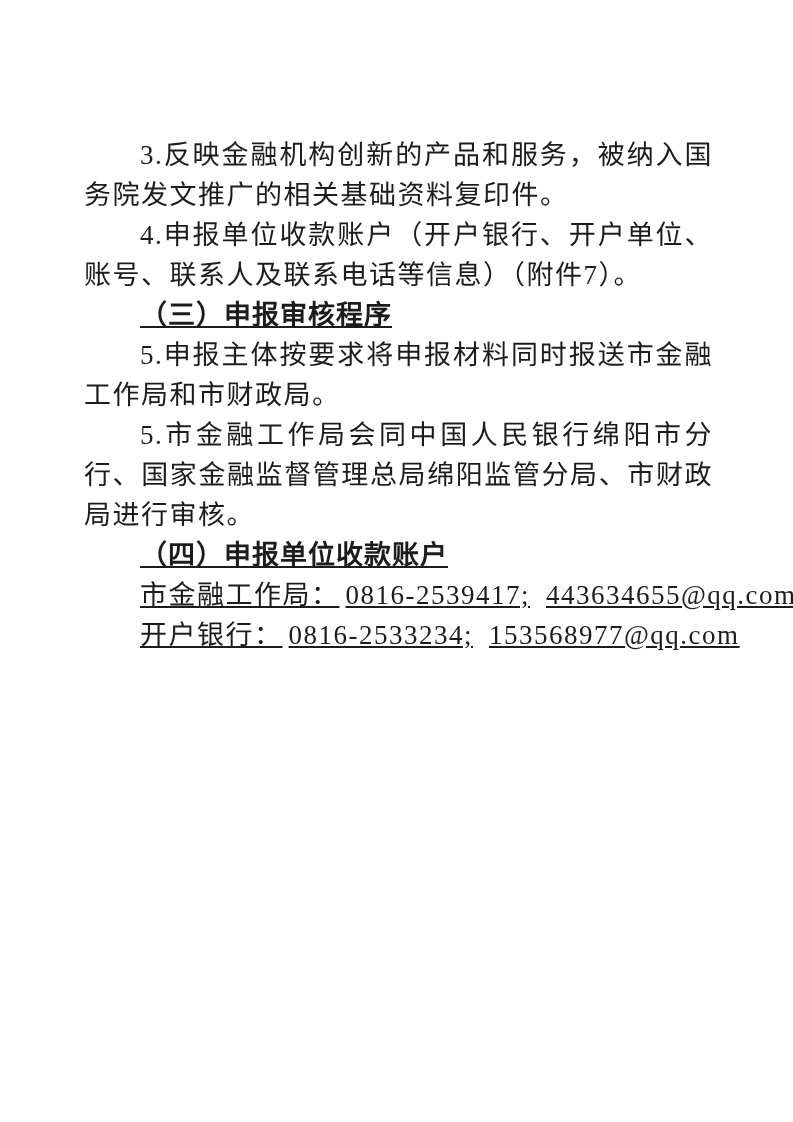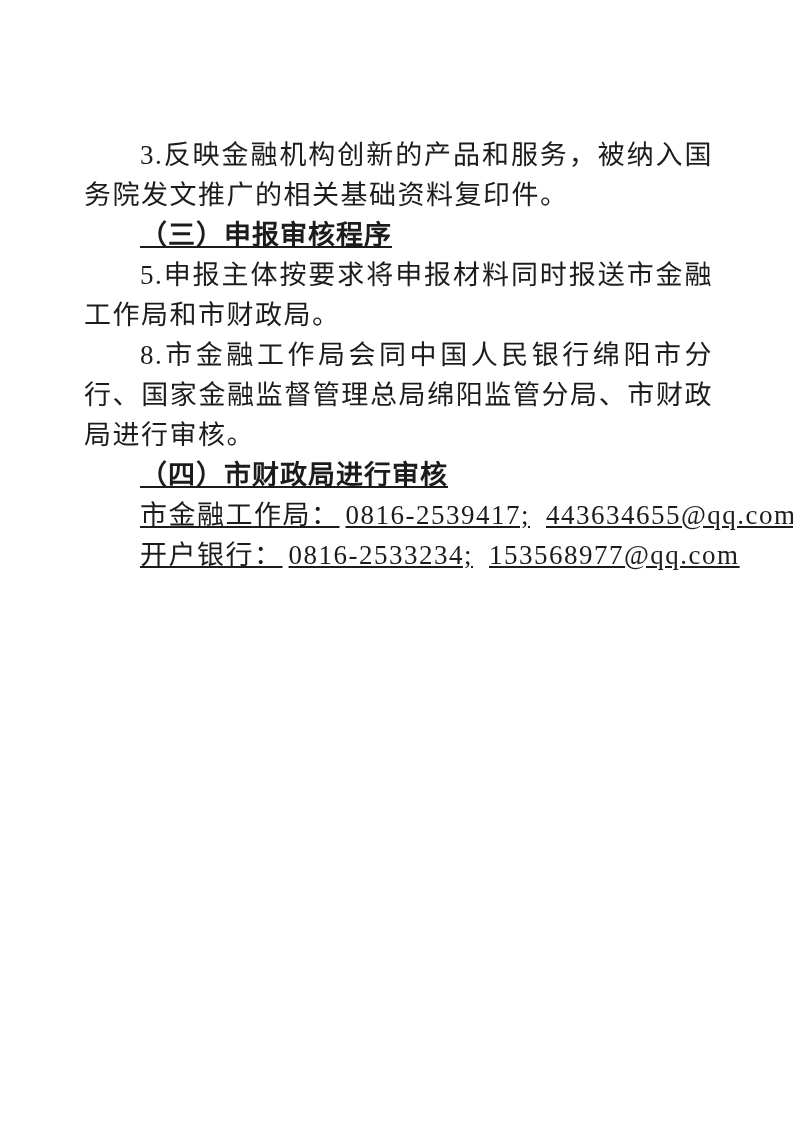--- a/index.html
+++ b/index.html
@@ -69,29 +69,30 @@
 </style>
 </head>
 <body>
 
 <div class="page">
 
   <main class="content">
 
     <p class="par">3.反映金融机构创新的产品和服务，被纳入国务院发文推广的相关基础资料复印件。</p>
 
+    <p class="par">4.申报单位收款账户（开户银行、开户单位、账号、联系人及联系电话等信息）（附件7）。</p>
 
 
     <p class="par heading">（三）申报审核程序</p>
 
     <p class="par">5.申报主体按要求将申报材料同时报送市金融工作局和市财政局。</p>
 
-    <p class="par">8.市金融工作局会同中国人民银行绵阳市分行、国家金融监督管理总局绵阳监管分局、市财政局进行审核。</p>
+    <p class="par">5.市金融工作局会同中国人民银行绵阳市分行、国家金融监督管理总局绵阳监管分局、市财政局进行审核。</p>
 
-    <p class="par heading">（四）市财政局进行审核</p>
+    <p class="par heading">（四）申报单位收款账户</p>
 
     <p class="par contact"><span class="label">市金融工作局：</span><span class="phone">0816-2539417;</span><span class="email">443634655@qq.com</span></p>
 
     <p class="par contact"><span class="label">开户银行：</span><span class="phone">0816-2533234;</span><span class="email">153568977@qq.com</span></p>
 
   </main>
 
   <footer class="page-footer"><span class="dash">—</span><span class="num">6</span><span class="dash">—</span></footer>
 
 </div>

